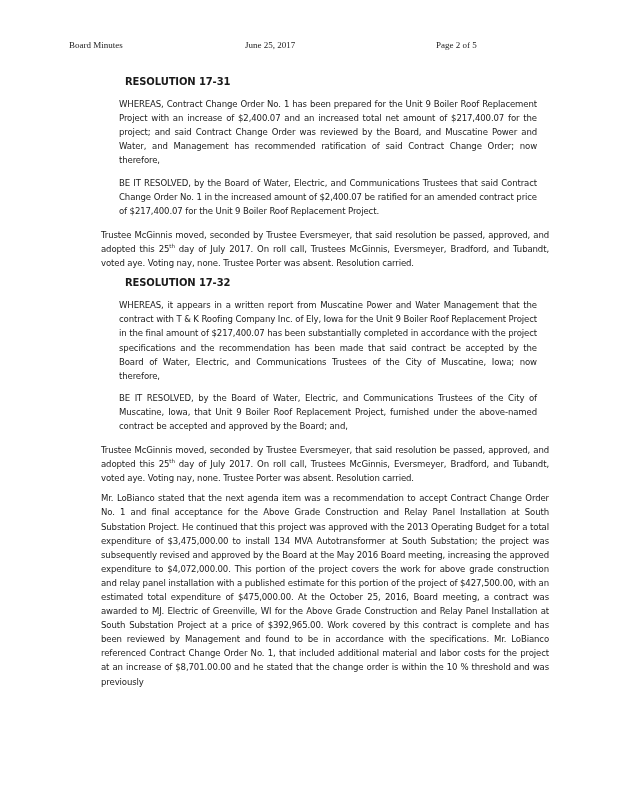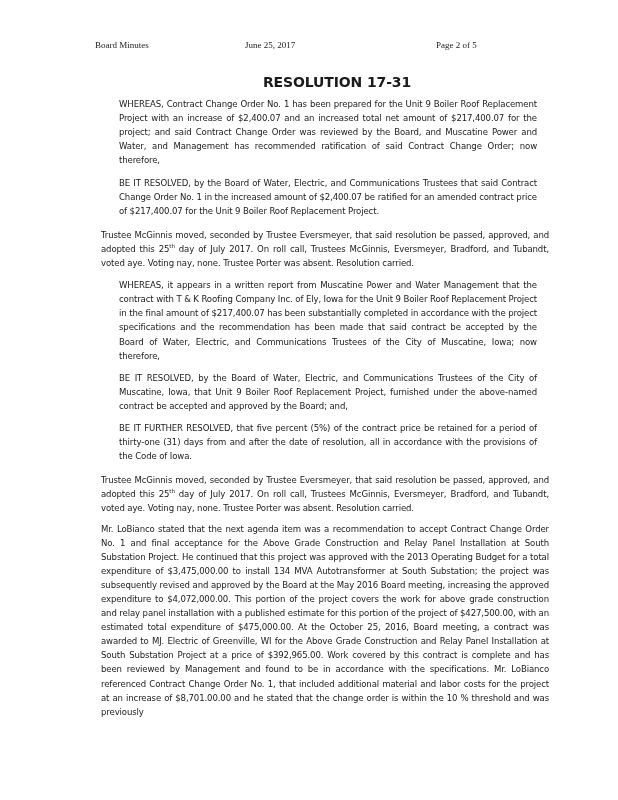--- a/index.html
+++ b/index.html
@@ -1,45 +1,45 @@
 <!DOCTYPE html>
 <html><head>
 <meta charset="utf-8">
 <style>
   html, body { margin: 0; padding: 0; background: #ffffff; }
   body { width: 618px; height: 800px; position: relative; overflow: hidden; color: #1a1a1a; }
   .page { position: absolute; left: 0; top: 0; width: 618px; height: 800px; background: #fff; }
   .hdr { position: absolute; top: 40px; font-family: "Liberation Serif", serif; font-size: 9px; color: #222; }
-  .hdr-left { left: 95px; }
+  .hdr-left { left: 69px; }
   .hdr-center { left: 245px; }
   .hdr-right { left: 436px; }
   .content { position: absolute; left: 101px; top: 75px; width: 448px;
     font-family: "DejaVu Sans", sans-serif; font-size: 8.55px; line-height: 14.1px; letter-spacing: -0.12px; }
-  .res-title { text-align: center; font-weight: bold; margin: 0 0 3px 0; padding-left: 24px; font-size: 14px; }
+  .res-title { font-weight: bold; margin: 0 0 3px 0; padding-left: 24px; font-size: 10px; }
   .ind { margin: 8px 12px 5px 18px; text-align: justify; }
   .main { margin: 0 0 6px 0; text-align: justify; }
   .gap { height: 5px; }
   sup { font-size: 5.5px; line-height: 0; vertical-align: super; }
 </style>
 </head>
 <body>
 
 <div class="page">
   <div class="hdr hdr-left">Board Minutes</div>
   <div class="hdr hdr-center">June 25, 2017</div>
   <div class="hdr hdr-right">Page 2 of 5</div>
 
   <div class="content">
     <div class="res-title">RESOLUTION 17-31</div>
     <p class="ind">WHEREAS, Contract Change Order No. 1 has been prepared for the Unit 9 Boiler Roof Replacement Project with an increase of $2,400.07 and an increased total net amount of $217,400.07 for the project; and said Contract Change Order was reviewed by the Board, and Muscatine Power and Water, and Management has recommended ratification of said Contract Change Order; now therefore,</p>
     <p class="ind">BE IT RESOLVED, by the Board of Water, Electric, and Communications Trustees that said Contract Change Order No. 1 in the increased amount of $2,400.07 be ratified for an amended contract price of $217,400.07 for the Unit 9 Boiler Roof Replacement Project.</p>
     <div class="gap"></div>
     <p class="main"><span>Trustee McGinnis moved, seconded by Trustee Eversmeyer, that said resolution be passed, approved, and adopted this 25</span><sup>th</sup><span> day of July 2017. On roll call, Trustees McGinnis, Eversmeyer, Bradford, and Tubandt, voted aye. Voting nay, none. Trustee Porter was absent. Resolution carried.</span></p>
 
+    <div class="res-title">RESOLUTION 17-32</div>
     <p class="ind">WHEREAS, it appears in a written report from Muscatine Power and Water Management that the contract with T &amp; K Roofing Company Inc. of Ely, Iowa for the Unit 9 Boiler Roof Replacement Project in the final amount of $217,400.07 has been substantially completed in accordance with the project specifications and the recommendation has been made that said contract be accepted by the Board of Water, Electric, and Communications Trustees of the City of Muscatine, Iowa; now therefore,</p>
     <p class="ind">BE IT RESOLVED, by the Board of Water, Electric, and Communications Trustees of the City of Muscatine, Iowa, that Unit 9 Boiler Roof Replacement Project, furnished under the above-named contract be accepted and approved by the Board; and,</p>
-    <p class="ind">BE IT FURTHER RESOLVED, that five percent (5%) of the contract price be retained for a period of thirty-one (31) days from and after the date of resolution, all in accordance with the provisions of the Code of Iowa.</p>
     <div class="gap"></div>
     <p class="main"><span>Trustee McGinnis moved, seconded by Trustee Eversmeyer, that said resolution be passed, approved, and adopted this 25</span><sup>th</sup><span> day of July 2017. On roll call, Trustees McGinnis, Eversmeyer, Bradford, and Tubandt, voted aye. Voting nay, none. Trustee Porter was absent. Resolution carried.</span></p>
 
     <p class="main">Mr. LoBianco stated that the next agenda item was a recommendation to accept Contract Change Order No. 1 and final acceptance for the Above Grade Construction and Relay Panel Installation at South Substation Project. He continued that this project was approved with the 2013 Operating Budget for a total expenditure of $3,475,000.00 to install 134 MVA Autotransformer at South Substation; the project was subsequently revised and approved by the Board at the May 2016 Board meeting, increasing the approved expenditure to $4,072,000.00. This portion of the project covers the work for above grade construction and relay panel installation with a published estimate for this portion of the project of $427,500.00, with an estimated total expenditure of $475,000.00. At the October 25, 2016, Board meeting, a contract was awarded to MJ. Electric of Greenville, WI for the Above Grade Construction and Relay Panel Installation at South Substation Project at a price of $392,965.00. Work covered by this contract is complete and has been reviewed by Management and found to be in accordance with the specifications. Mr. LoBianco referenced Contract Change Order No. 1, that included additional material and labor costs for the project at an increase of $8,701.00.00 and he stated that the change order is within the 10 % threshold and was previously</p>
   </div>
 </div>
 
 </body></html>

